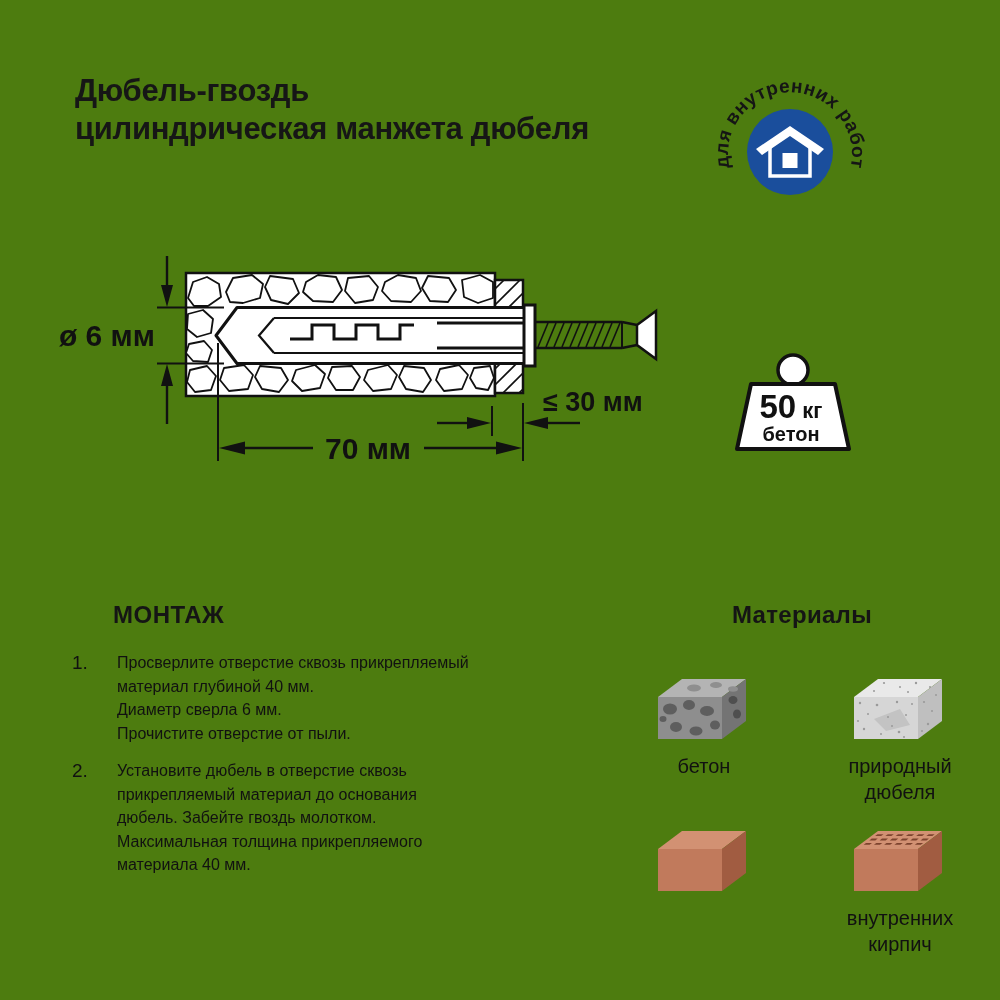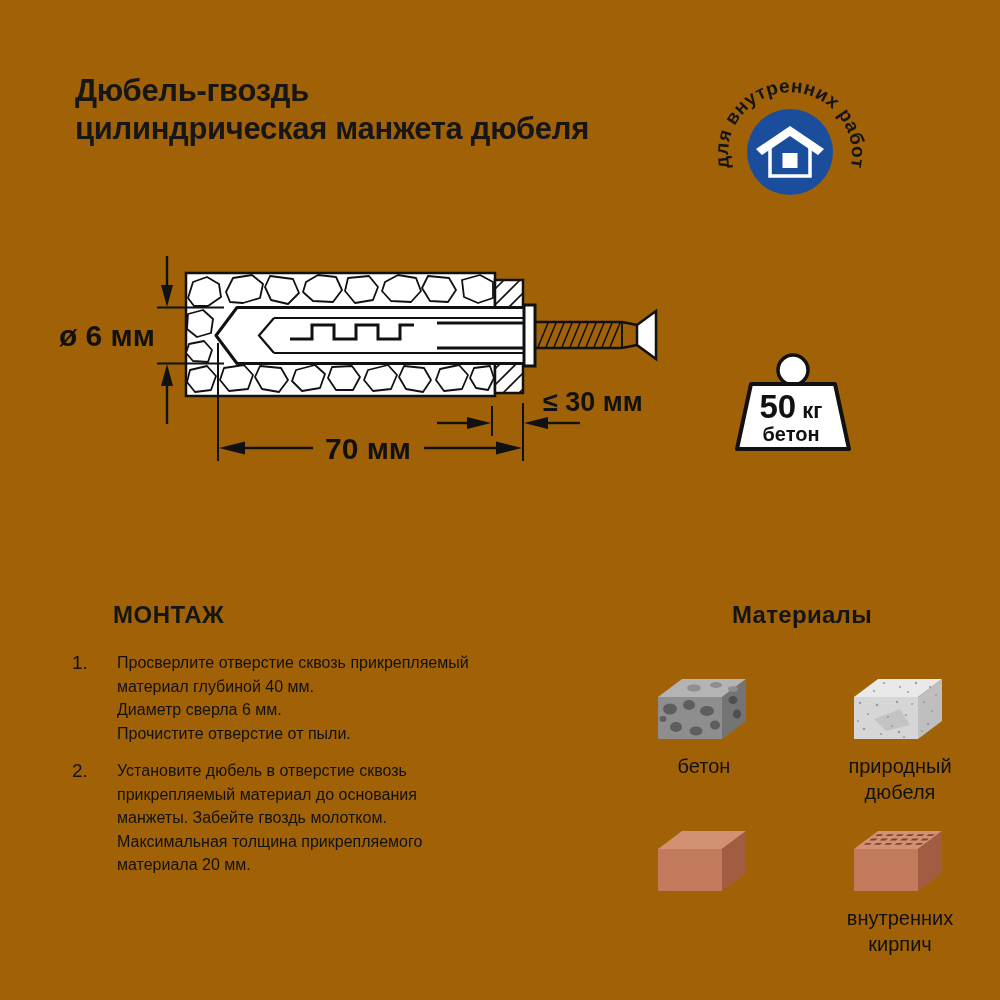--- a/index.html
+++ b/index.html
@@ -1,16 +1,16 @@
 <!DOCTYPE html>
 <html><head>
 <meta charset="utf-8">
 <style>
   html,body{margin:0;padding:0;background:#fff;}
-  .page{position:relative;width:1000px;height:1000px;background:#a16207;overflow:hidden;
+  .page{position:relative;width:1000px;height:1000px;background:#4d7c0f;overflow:hidden;
         font-family:"Liberation Sans",sans-serif;color:#111;}
   
   .title{position:absolute;left:75px;top:72px;font-weight:bold;font-size:31px;line-height:38px;
          letter-spacing:-0.3px;color:#161616;}
   
   .badge{position:absolute;left:686px;top:58px;width:212px;height:176px;}
   
   .diagram{position:absolute;left:0;top:240px;width:1000px;height:250px;}
   
   .montage{position:absolute;left:72px;top:601px;width:470px;}
@@ -184,23 +184,23 @@
         <div>Диаметр сверла 6 мм.</div>
         <div>Прочистите отверстие от пыли.</div>
       </div>
     </div>
 
     <div class="step">
       <div class="num">2.</div>
       <div class="lines">
         <div>Установите дюбель в отверстие сквозь</div>
         <div>прикрепляемый материал до основания</div>
-        <div>манжеты. Забейте гвоздь молотком.</div>
+        <div>дюбель. Забейте гвоздь молотком.</div>
         <div>Максимальная толщина прикрепляемого</div>
-        <div>материала 20 мм.</div>
+        <div>материала 40 мм.</div>
       </div>
     </div>
   </div>
 
   <div class="materials">
     <h2>Материалы</h2>
     <div class="mat-grid">
 
       <div class="mat-cell">
         <svg viewBox="0 0 112 78">

